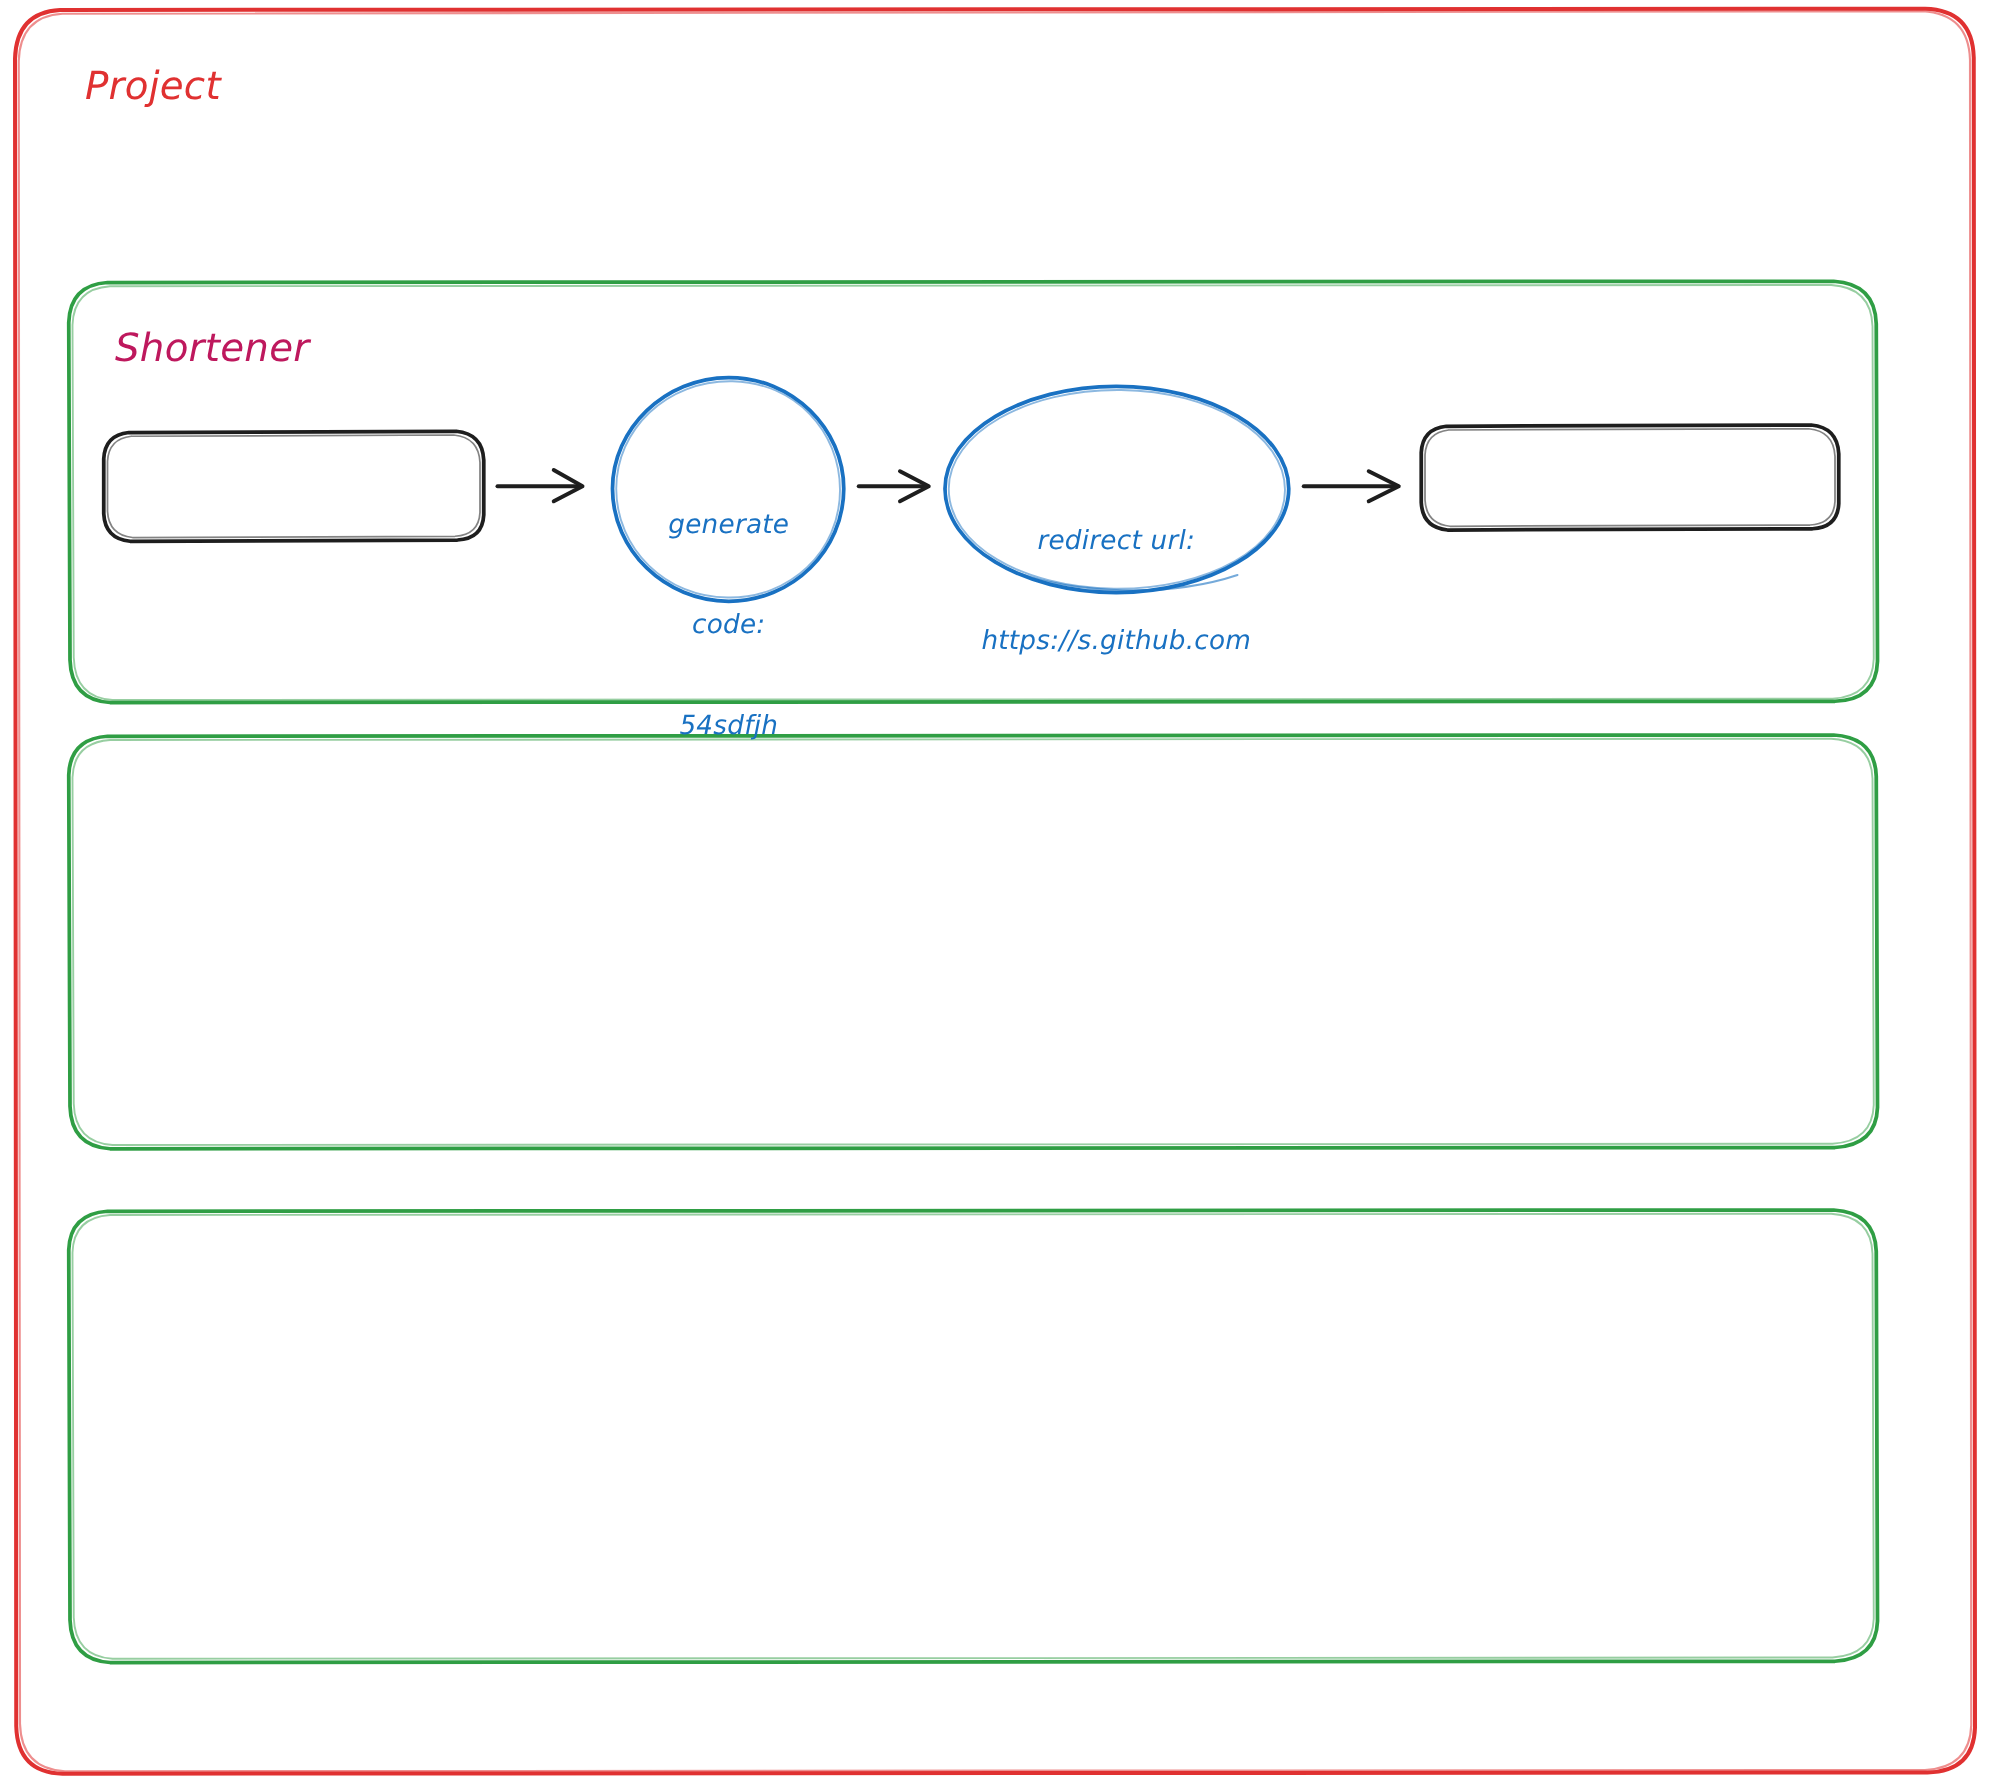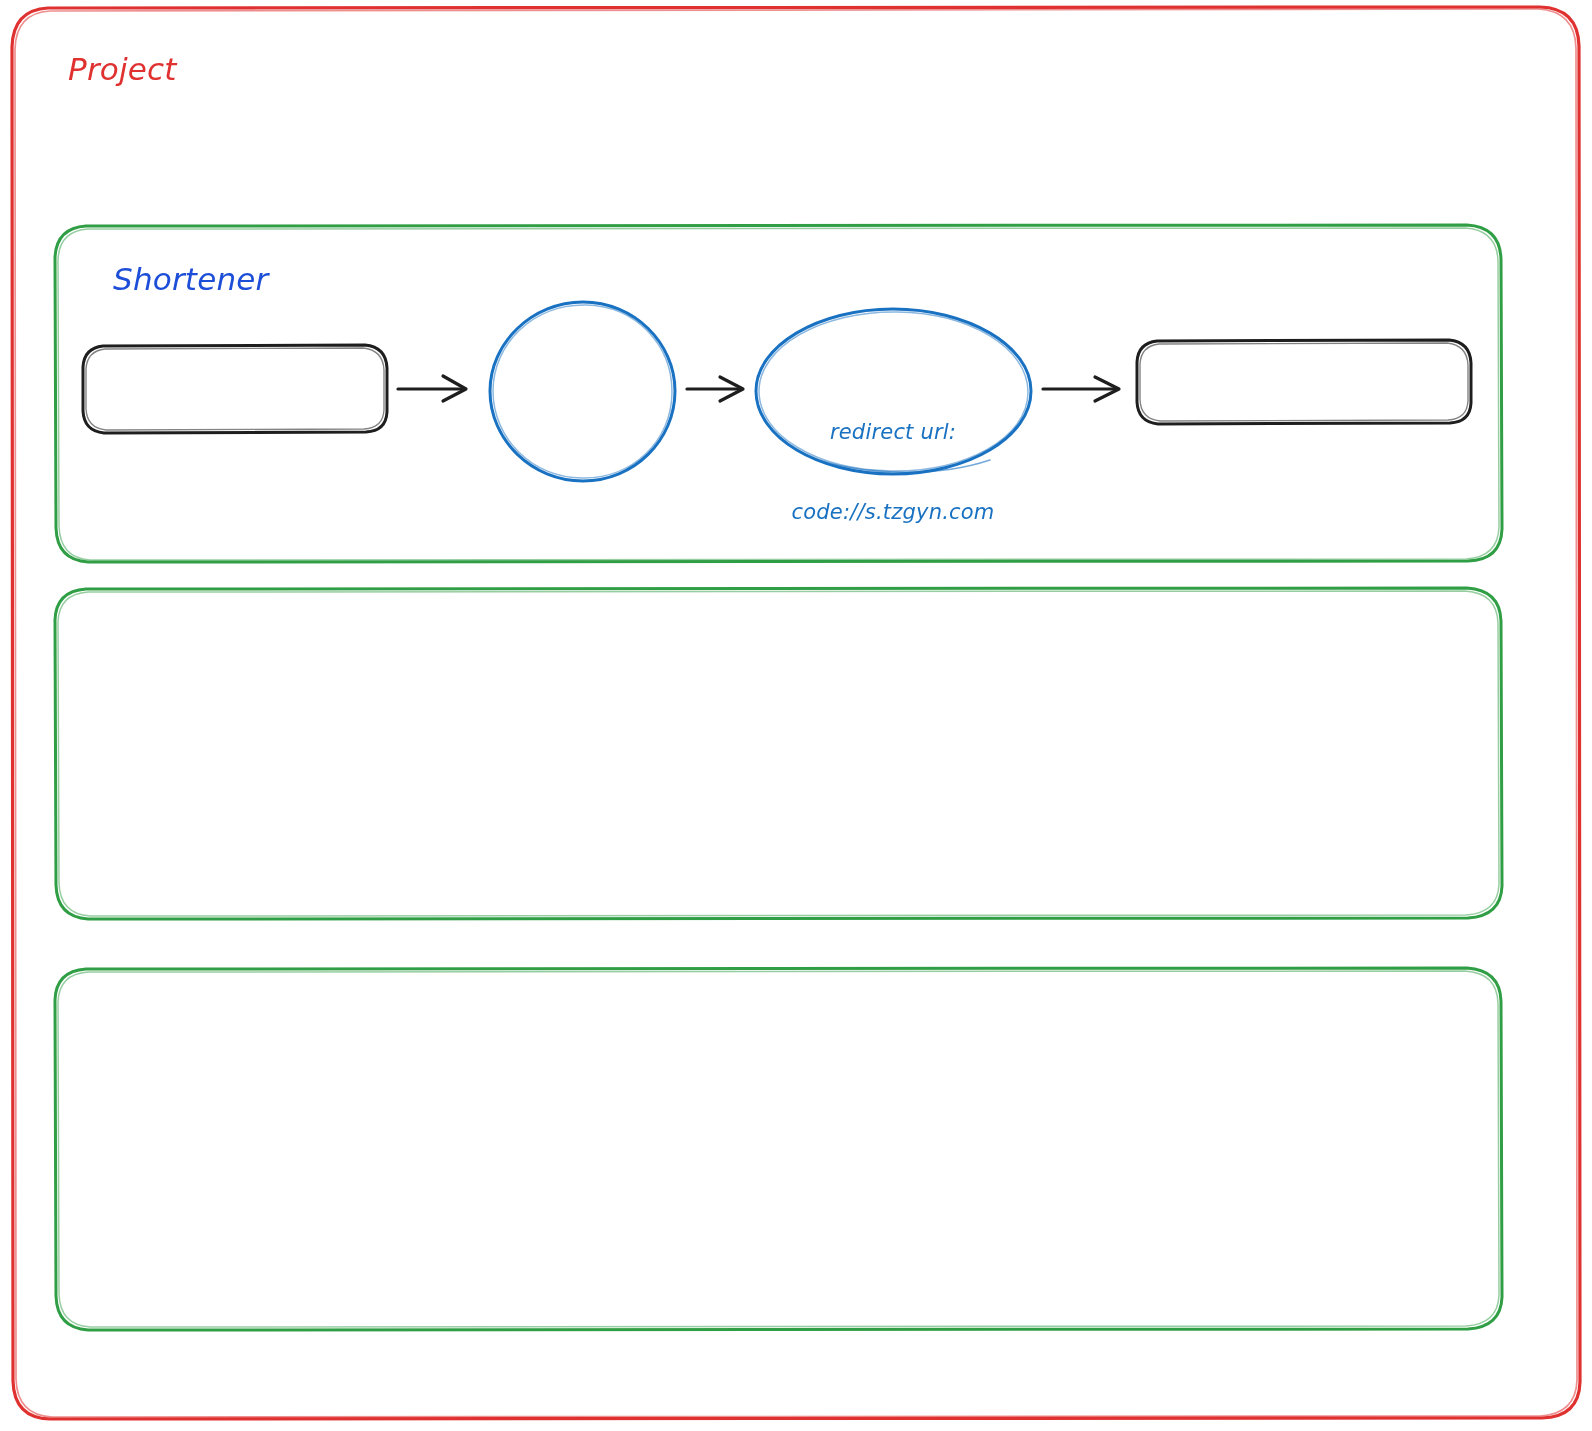--- a/index.html
+++ b/index.html
@@ -44,24 +44,23 @@
     font-weight: 400;
     font-style: italic;
     text-align: left;
   }
   .title-project {
     color: #e03131;
     left: 68px;
     top: 50px;
   }
   .title-shortener {
-    color: #1d4ed8;
+    color: #be185d;
     left: 92px;
     top: 260px;
-    margin-left: 21px;
   }
   .node-text {
     font-size: 21px;
     font-style: italic;
   }
   .node-text.black { color: #1e1e1e; }
   .node-text.blue  { color: #1971c2; }
   .t-link {
     left: 83px; top: 365px; width: 300px;
   }
@@ -249,20 +248,25 @@
   </g>
 </svg>
 
 <div class="label-layer">
 
   <div class="txt frame-title title-project">Project</div>
 
   <div class="txt frame-title title-shortener">Shortener</div>
 
 
+  <div class="txt node-text blue t-generate">
+    <div>generate</div>
+    <div>code:</div>
+    <div>54sdfjh</div>
+  </div>
 
   <div class="txt node-text blue t-redirect">
     <div>redirect url:</div>
-    <div>code://s.tzgyn.com</div>
+    <div>https://s.github.com</div>
   </div>
 
 
 </div>
 
 </body></html>

